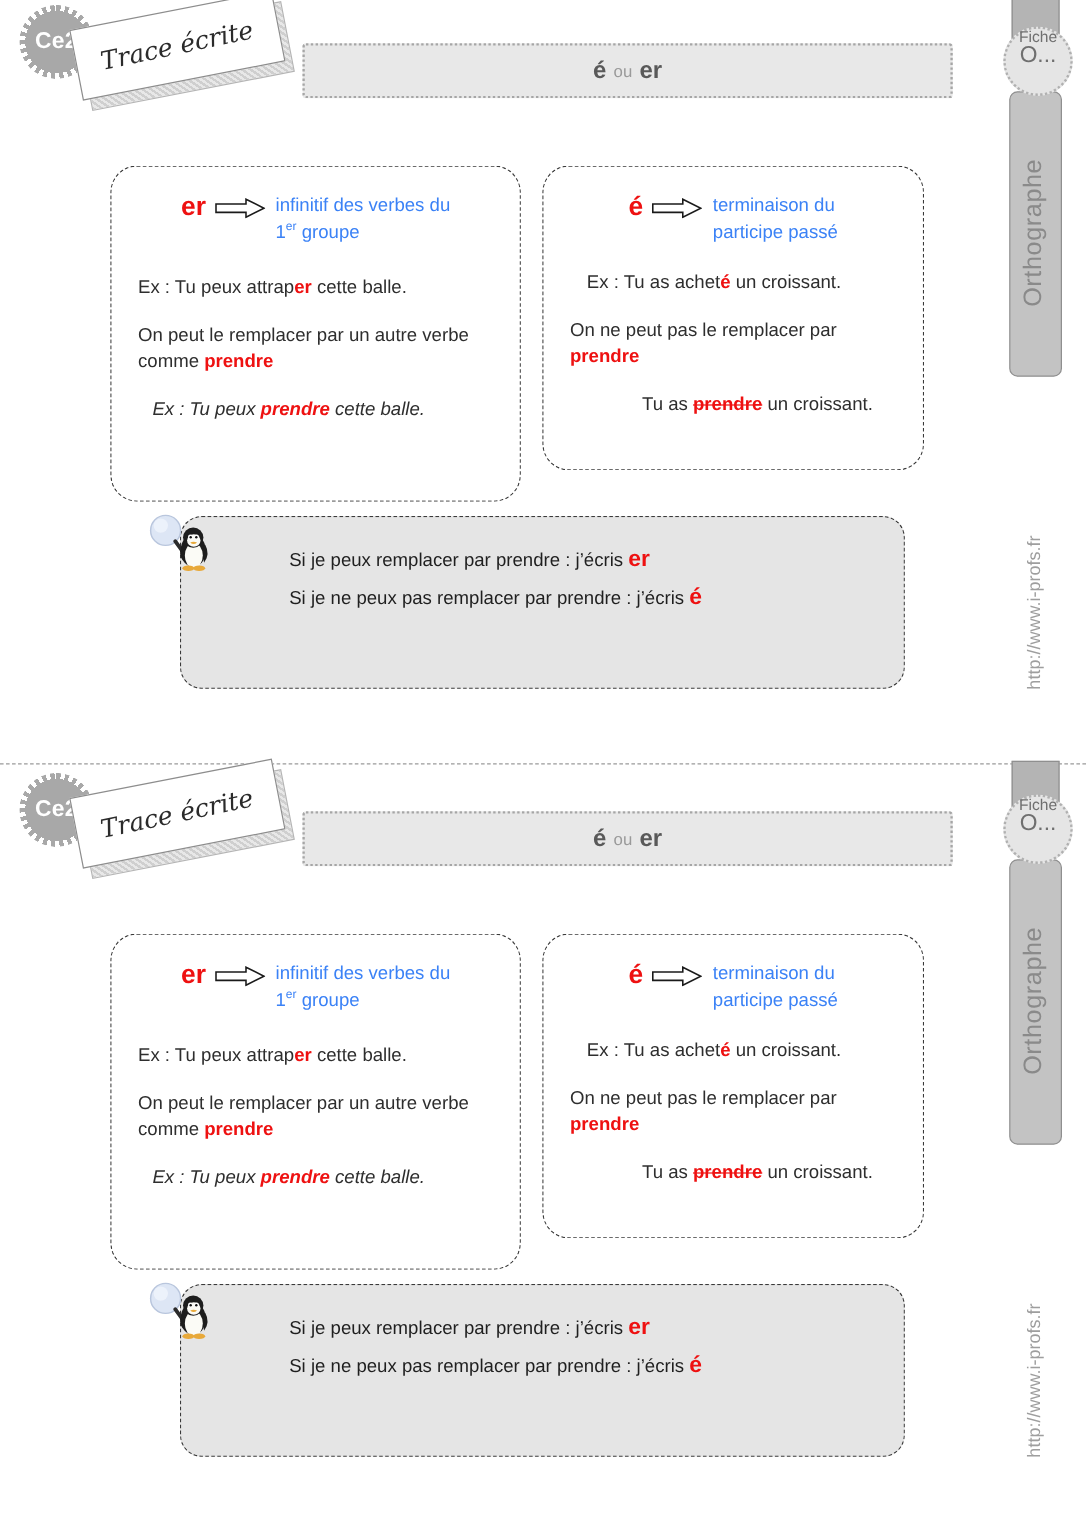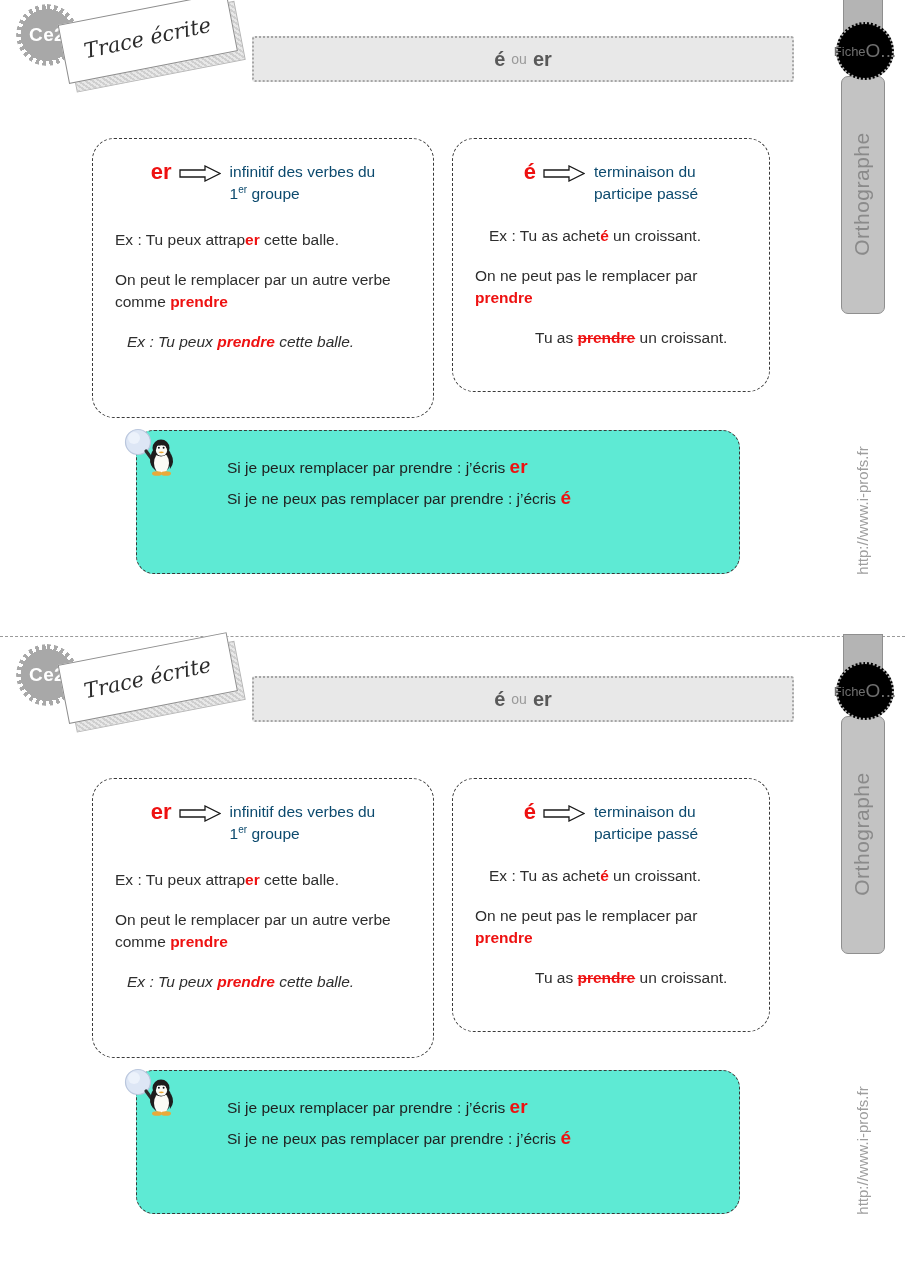--- a/index.html
+++ b/index.html
@@ -172,26 +172,25 @@
     color: #8a8a8a;
     letter-spacing: 0.5px;
   }
   .side-tab .fiche-circle {
     position: absolute;
     left: -2px;
     top: 22px;
     width: 54px;
     height: 54px;
     border-radius: 50%;
-    background: #000000;
+    background: #e5e5e5;
     border: 2px dotted #b0b0b0;
     display: flex;
-    flex-direction: row;
+    flex-direction: column;
     align-items: center;
-    justify-content: center;
   }
   .side-tab .fiche-word {
     font-size: 13px;
     color: #6f6f6f;
     line-height: 1;
   }
   .side-tab .fiche-num {
     font-size: 19px;
     color: #6f6f6f;
     line-height: 1.05;
@@ -249,21 +248,21 @@
     line-height: 1;
     margin-right: 7px;
   }
   .arrow-svg {
     margin-top: 4px;
     margin-right: 9px;
     flex: none;
   }
   .rule-def {
     font-size: 15.5px;
-    color: #0c4a6e;
+    color: #3b82f6;
     line-height: 1.45;
     max-width: 185px;
   }
   .rule-def .sup {
     font-size: 10px;
     vertical-align: super;
   }
 
   .rule-line {
     font-size: 15.5px;
@@ -285,28 +284,28 @@
   .lb-p1  { position: absolute; left: 22px;  top: 130px; width: 300px; }
   .lb-ex2 { position: absolute; left: 34px;  top: 192px; font-style: italic; }
 
   .rb-ex1 { position: absolute; left: 36px;  top: 86px;  }
   .rb-p1  { position: absolute; left: 22px;  top: 126px; width: 270px; }
   .rb-ex2 { position: absolute; left: 46px;  top: 188px; margin-left: 36px; }
 
   
   .conclusion-box {
     position: absolute;
-    left: 136px;
+    left: 150px;
     top: 430px;
     width: 604px;
     height: 144px;
     border: 1.6px dashed #3a3a3a;
     border-radius: 18px;
     box-sizing: border-box;
-    background: #5eead4;
+    background: #e5e5e5;
   }
   .conclusion-text {
     position: absolute;
     left: 90px;
     top: 20px;
     width: 480px;
   }
   .conclusion-text .c-line {
     font-size: 15.5px;
     color: #1f1f1f;

